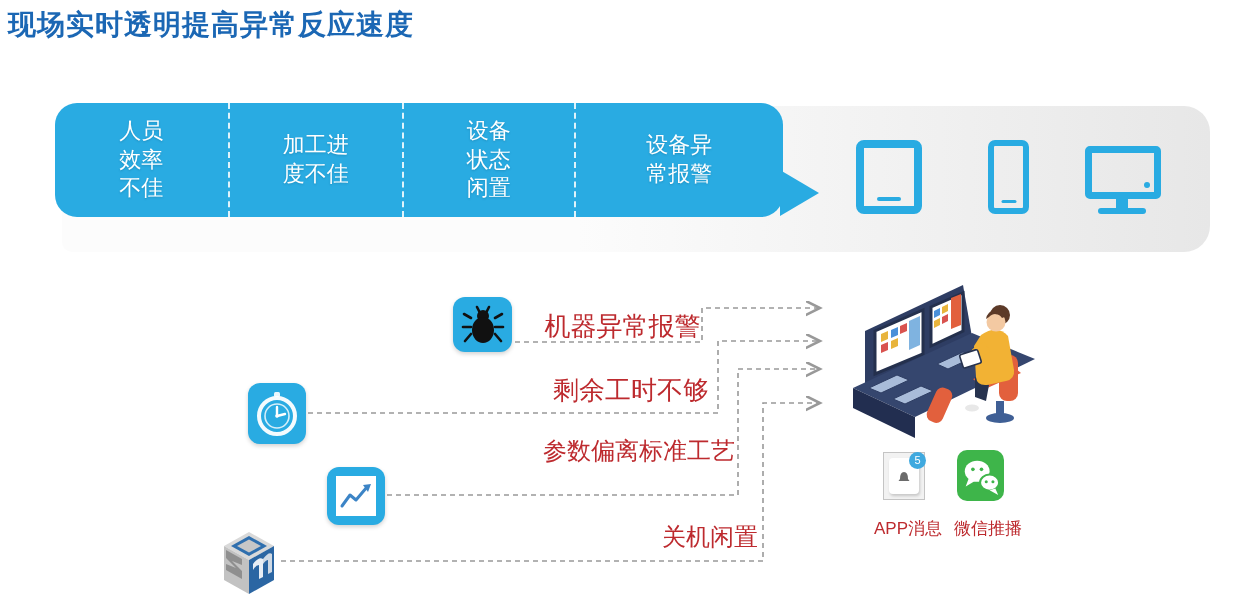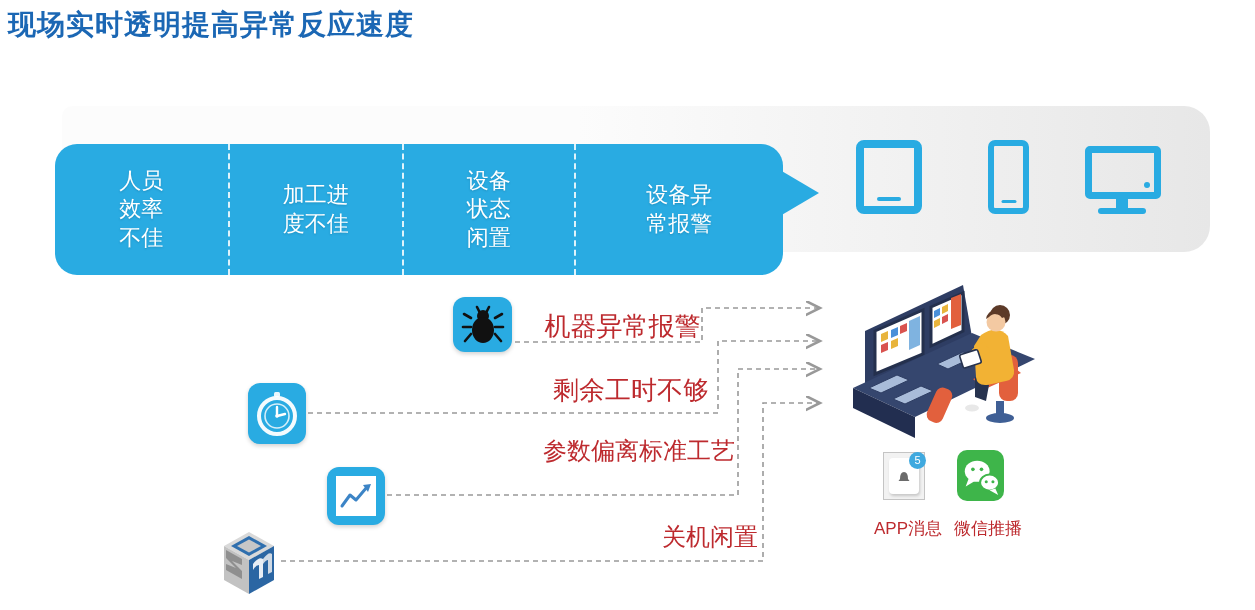--- a/index.html
+++ b/index.html
@@ -9,22 +9,22 @@
 
   
   #page-title { left:8px; top:6px; font-size:28px; font-weight:bold; color:#1b67b4; letter-spacing:1px; }
 
   
   #gray-band { left:62px; top:106px; width:1148px; height:146px;
                background:linear-gradient(90deg,#fcfcfc 45%,#e7e7e7 100%);
                border-radius:10px 26px 26px 10px; }
 
   
-  #banner { left:55px; top:103px; width:728px; height:131px; background:#29abe2;
-            border-radius:22px; display:flex; align-items:stretch;margin-top:41px; }
+  #banner { left:55px; top:103px; width:728px; height:114px; background:#29abe2;
+            border-radius:22px; display:flex; align-items:stretch; }
   #banner-arrow { left:780px; top:170px; width:0; height:0;
                   border-top:23px solid transparent; border-bottom:23px solid transparent;
                   border-left:39px solid #29abe2; }
   .banner-seg { flex:1 1 auto; display:flex; align-items:center; justify-content:center;
                 border-right:2px dashed rgba(255,255,255,.85); }
   .banner-seg:last-child { border-right:none; }
   .banner-label { color:#ffffff; font-size:22px; line-height:1.3; text-align:center;
                   white-space:pre-line; text-shadow:0 1px 2px rgba(0,70,100,.25); }
   .w1{flex-basis:15.5%;} .w2{flex-basis:19.2%;} .w3{flex-basis:15.4%;font-family:Liberation Serif, serif;}
   .w4{flex-basis:15.1%;} .w5{flex-basis:14.8%;} .w6{flex-basis:20%;}

